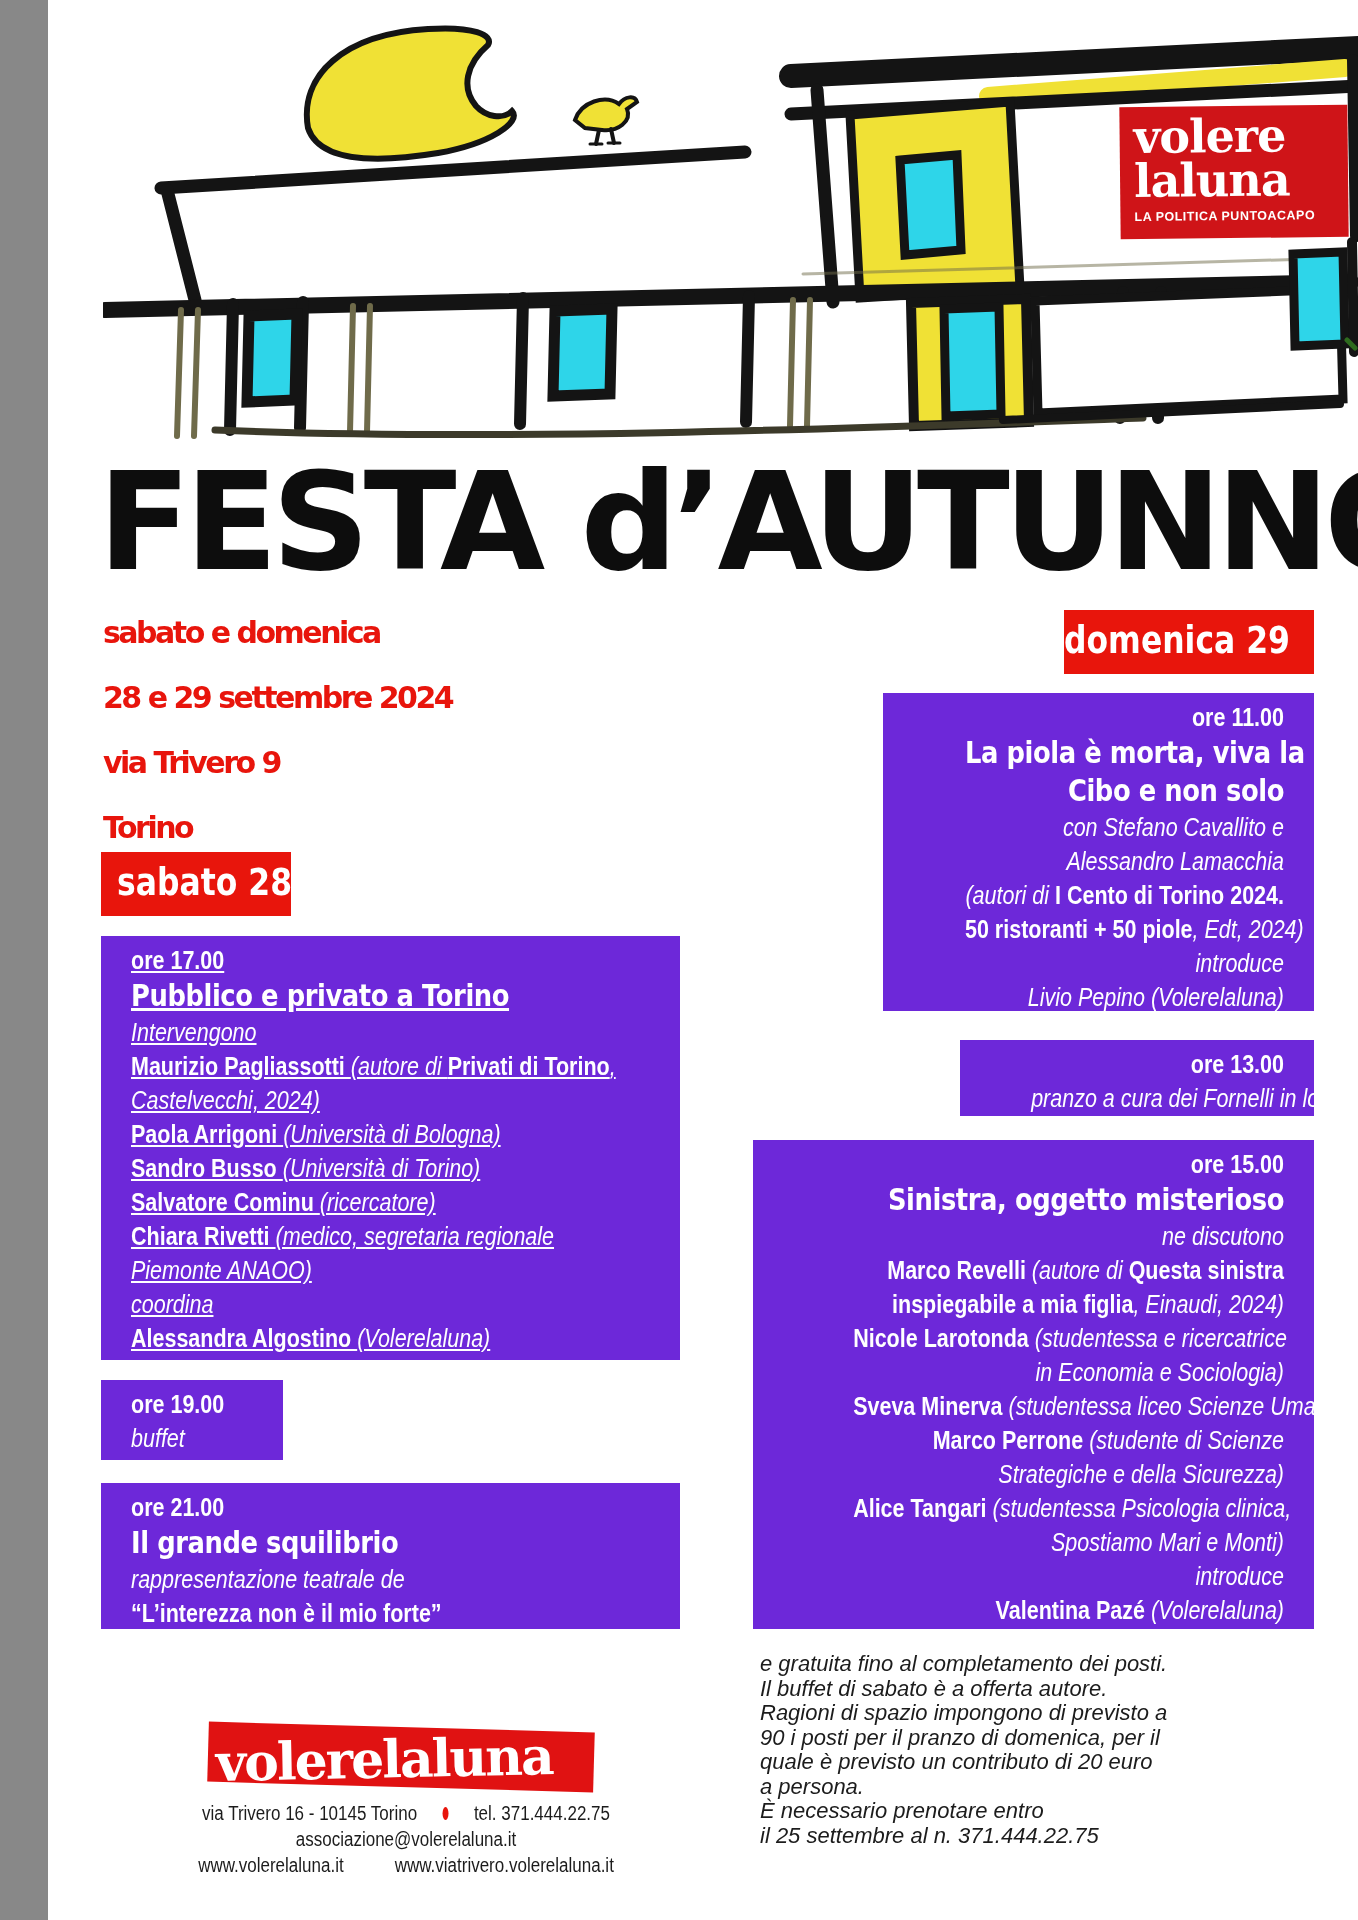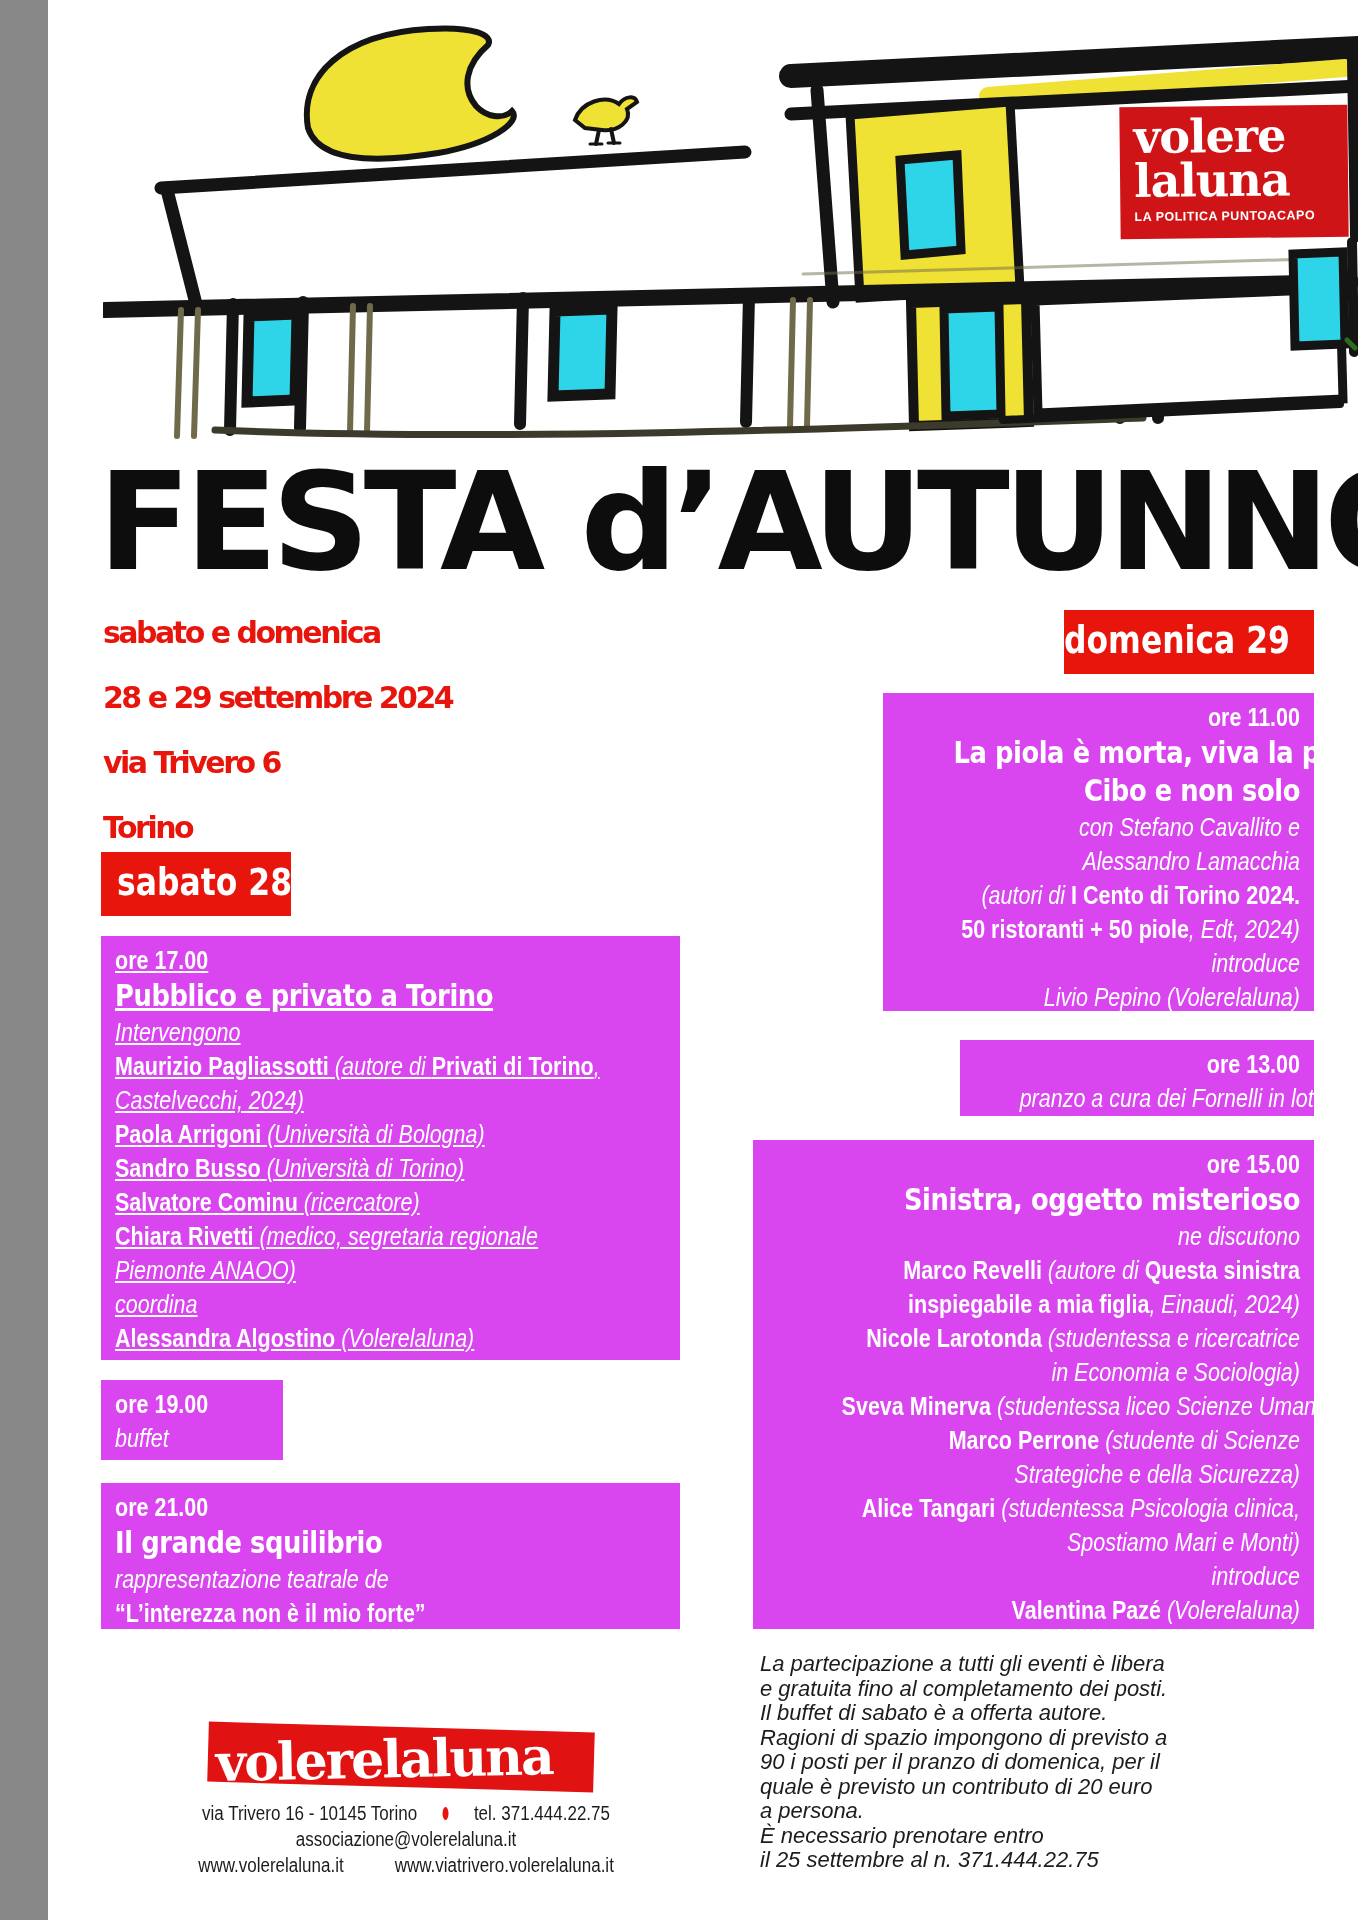--- a/index.html
+++ b/index.html
@@ -22,21 +22,21 @@
          font-weight:700;font-size:30px;line-height:65px;letter-spacing:-2.5px;}
 
   
   .dayhdr{background:#e8150c;color:#fff;font-family:"DejaVu Sans",sans-serif;font-weight:700;
           font-size:37px;box-sizing:border-box;}
   .dayhdr .cond{display:inline-block;transform:scaleX(0.85);transform-origin:left center;white-space:nowrap;}
   .hdr-sab{left:53px;top:852px;width:190px;height:64px;line-height:62px;padding-left:16px;}
   .hdr-dom{left:1016px;top:610px;width:250px;height:64px;line-height:62px;}
 
   
-  .evt{background:#d946ef;color:#fff;box-sizing:border-box;padding:7px 14px;}
+  .evt{background:#6d28d9;color:#fff;box-sizing:border-box;padding:7px 30px;}
   .evt .cond{transform:scaleX(0.86);}
   .evt.left .cond{transform-origin:left top;text-align:left;}
   .evt.right .cond{transform-origin:right top;text-align:right;}
   .ln{font-size:25px;line-height:34px;min-height:34px;white-space:nowrap;}
   .ln-time{font-weight:700;}
   .ln-title{font-weight:700;font-size:30px;line-height:38px;letter-spacing:-0.5px;
             font-family:"DejaVu Sans",sans-serif;}
   .seg-b{font-weight:700;}
   .seg-i{font-style:italic;}
   .ev17{left:53px;top:936px;width:579px;height:424px;text-decoration:underline;}
@@ -127,21 +127,21 @@
     <div class="word">volere</div>
     <div class="word">laluna</div>
     <div class="tag">LA POLITICA PUNTOACAPO</div>
   </div>
 
   <div class="abs title">FESTA d’AUTUNNO</div>
 
   <div class="abs dates">
     <div>sabato e domenica</div>
     <div>28 e 29 settembre 2024</div>
-    <div>via Trivero 6</div>
+    <div>via Trivero 9</div>
     <div>Torino</div>
   </div>
 
   <div class="abs dayhdr hdr-sab">
     <span class="cond">sabato 28</span>
   </div>
   <div class="abs evt left ev17">
     <div class="cond">
         <div class="ln ln-time"><span class="seg-b">ore 17.00</span></div>
         <div class="ln ln-title"><span class="seg-b">Pubblico e privato a Torino</span></div>
@@ -207,21 +207,20 @@
         <div class="ln ln-body"><span class="seg-b">Marco Perrone </span><span class="seg-i">(studente di Scienze</span></div>
         <div class="ln ln-body"><span class="seg-i">Strategiche e della Sicurezza)</span></div>
         <div class="ln ln-body"><span class="seg-b">Alice Tangari </span><span class="seg-i">(studentessa Psicologia clinica,</span></div>
         <div class="ln ln-body"><span class="seg-i">Spostiamo Mari e Monti)</span></div>
         <div class="ln ln-body"><span class="seg-i">introduce</span></div>
         <div class="ln ln-body"><span class="seg-b">Valentina Pazé </span><span class="seg-i">(Volerelaluna)</span></div>
       </div>
   </div>
 
   <div class="abs note">
-      <div class="ln">La partecipazione a tutti gli eventi è libera</div>
       <div class="ln">e gratuita fino al completamento dei posti.</div>
       <div class="ln">Il buffet di sabato è a offerta autore.</div>
       <div class="ln">Ragioni di spazio impongono di previsto a</div>
       <div class="ln">90 i posti per il pranzo di domenica, per il</div>
       <div class="ln">quale è previsto un contributo di 20 euro</div>
       <div class="ln">a persona.</div>
       <div class="ln">È necessario prenotare entro</div>
       <div class="ln">il 25 settembre al n. 371.444.22.75</div>
     </div>
 

